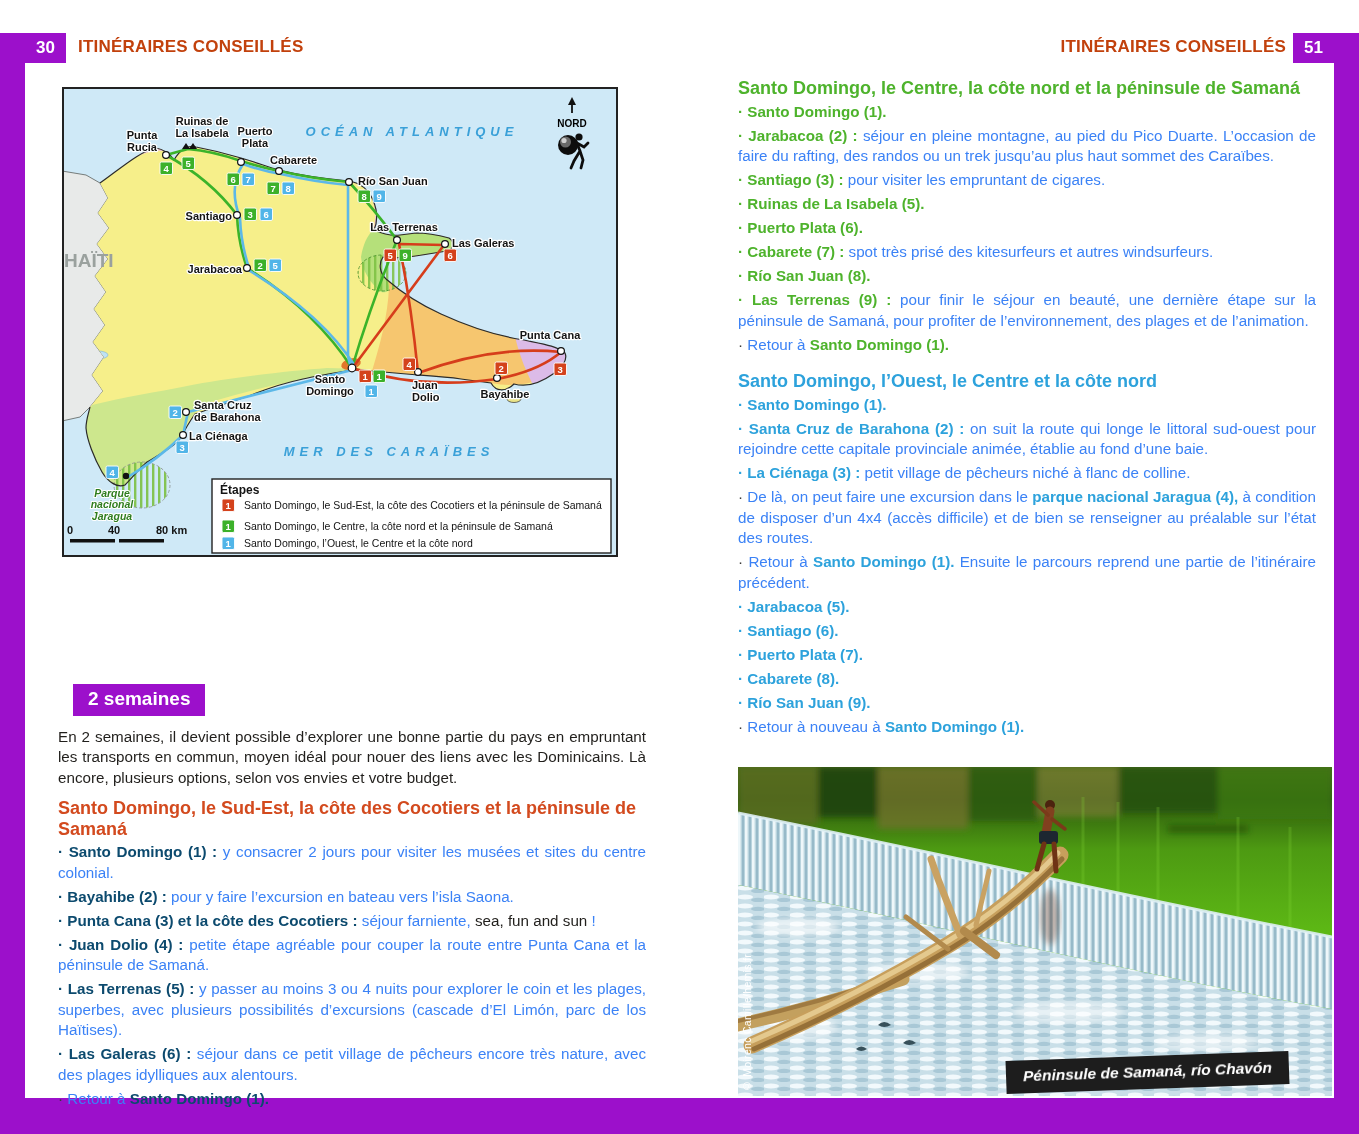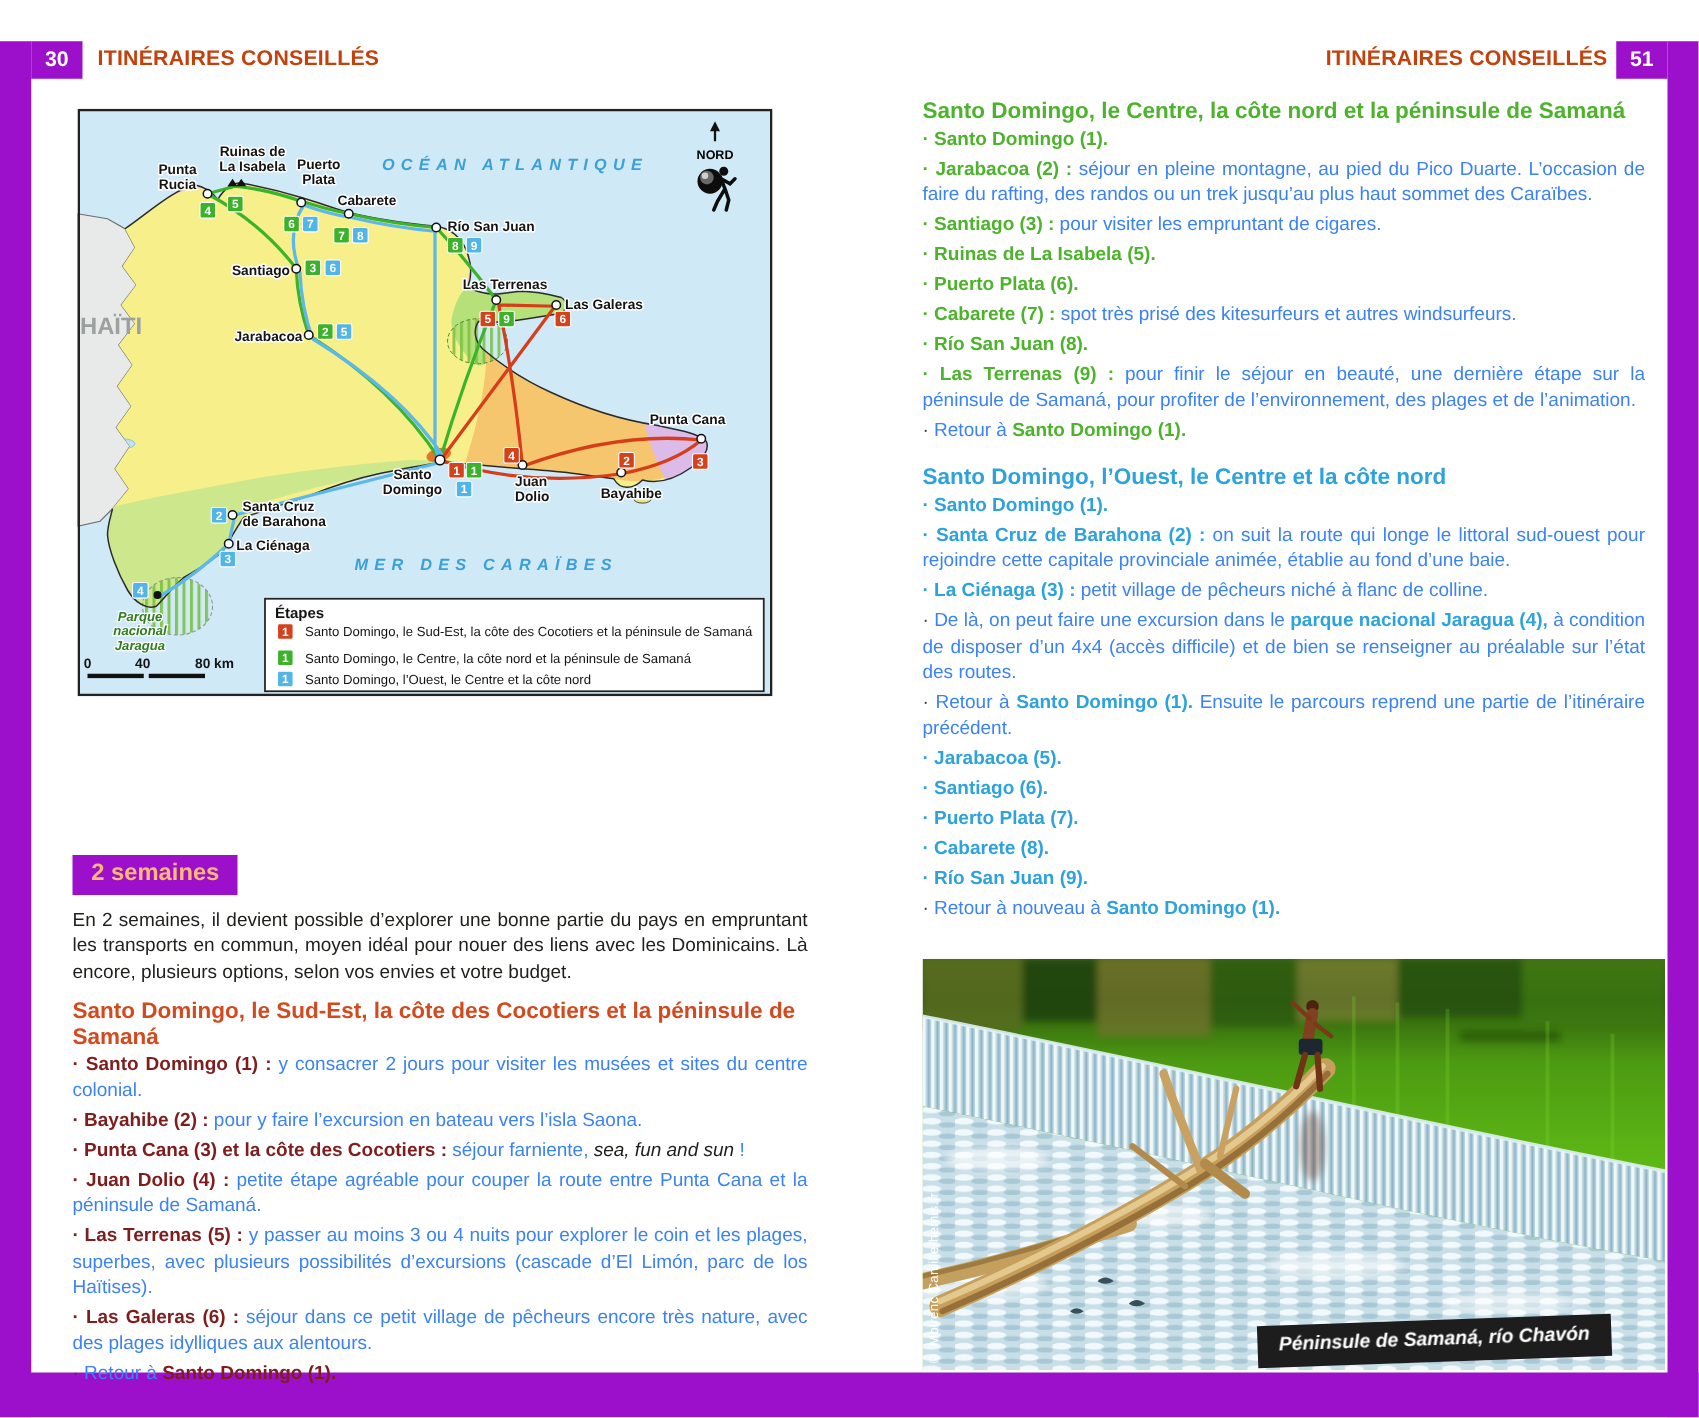--- a/index.html
+++ b/index.html
@@ -14,34 +14,34 @@
            font-weight:bold;font-size:17px;display:flex;align-items:center;justify-content:center;}
   .pn-left{left:25px;top:33px;}
   .pn-right{left:1293px;top:33px;}
   .runhead{position:absolute;top:37px;color:#c2410c;font-weight:bold;font-size:17px;letter-spacing:.2px;}
   .rh-left{left:78px;}
   .rh-right{right:73px;}
   
   .col{position:absolute;font-size:15.2px;line-height:20.5px;}
   .col-left{left:58px;top:684px;width:588px;}
   .col-right{left:738px;top:78px;width:578px;}
-  .duration{display:inline-block;background:#9c10cb;color:#fdba74;font-weight:bold;
-            font-size:19px;padding:5px 15px 6px;margin-bottom:11px;}
+  .duration{display:inline-block;background:#9c10cb;color:#ffffff;font-weight:bold;
+            font-size:19px;padding:5px 15px 6px;margin-bottom:11px;margin-left:15px;}
   p.body{margin:0 0 4px;text-align:justify;}
   h3{margin:0;font-size:18px;line-height:20.5px;font-weight:bold;}
   .h-red{color:#d34a1e;margin:10px 0 3px;}
   .h-green{color:#4eb32c;margin:0 0 3px;}
   .h-blue{color:#2da2dc;margin:16px 0 3px;}
   p.item{margin:0 0 3.5px;text-align:justify;}
   .seg-p{color:#3b82f6;}
   .seg-d{color:#3a3a38;}
-  .seg-r{color:#7f1d1d;font-weight:bold;}
+  .seg-r{color:#0c4a6e;font-weight:bold;}
   .seg-g{color:#4eb32c;font-weight:bold;}
   .seg-b{color:#2da2dc;font-weight:bold;}
-  .seg-i{color:#211f1c;font-style:italic;}
+  .seg-i{color:#211f1c;}
   
   .mapbox{position:absolute;left:62px;top:87px;width:556px;height:470px;}
   .mlabel{font:bold 11px "Liberation Sans",sans-serif;fill:#141414;paint-order:stroke;
           stroke:#fff;stroke-width:2.4px;stroke-linejoin:round;}
   .msea{font:italic bold 13px "Liberation Sans",sans-serif;fill:#3aa0d8;letter-spacing:5px;
         paint-order:stroke;stroke:#cfe9f7;stroke-width:0;}
   .mhaiti{font:bold 19px "Liberation Sans",sans-serif;fill:#9aa19e;}
   .mpark{font:italic bold 10.5px "Liberation Sans",sans-serif;fill:#2f7d1e;paint-order:stroke;
          stroke:#fff;stroke-width:2px;}
   .bt{font:bold 9.5px "Liberation Sans",sans-serif;fill:#fff;text-anchor:middle;}

